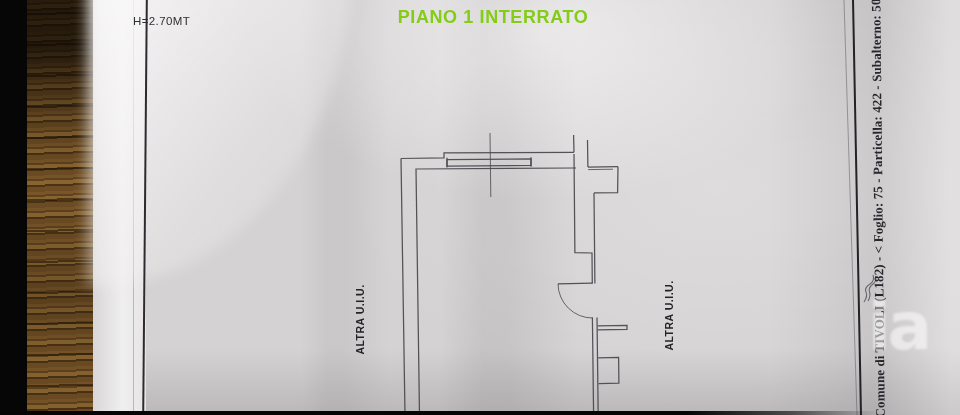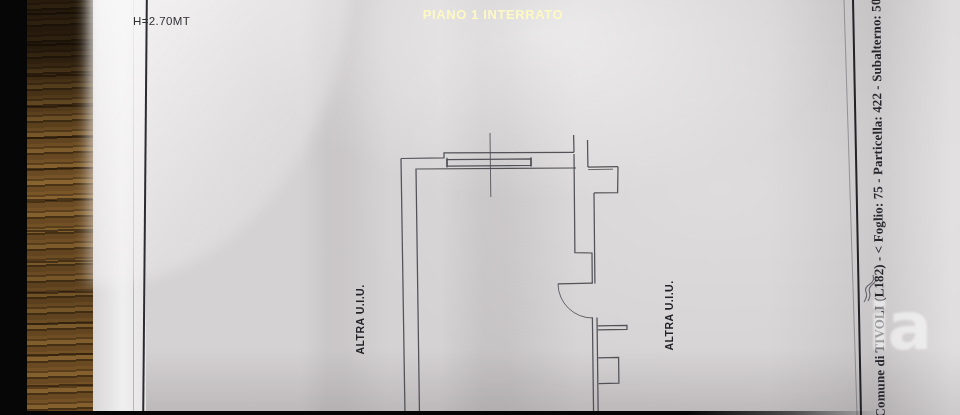--- a/index.html
+++ b/index.html
@@ -38,21 +38,21 @@
     border-radius:0 0 95% 0/0 0 100% 0;
     background:linear-gradient(128deg, rgba(251,250,250,.95), rgba(242,240,241,.4) 58%, rgba(242,240,241,0));
     filter:blur(7px);}
   
   .border{position:absolute;top:-8px;height:431px;background:#2c2c30;}
   .border.left{left:144px;width:1.6px;transform:rotate(.5deg);}
   .border.right-main{left:856px;width:2px;background:#232327;transform:rotate(-1.1deg);}
   .border.right-faint{left:850px;width:1px;background:#4a4a4e;opacity:.45;transform:rotate(-1.8deg);}
   
   .title{position:absolute;left:133px;top:7px;width:720px;text-align:center;
-    font-size:13px;font-weight:bold;letter-spacing:.6px;color:#fef9c3;}
+    font-size:18px;font-weight:bold;letter-spacing:.6px;color:#84cc16;}
   .subtitle{position:absolute;left:133px;top:15px;width:720px;text-align:left;
     font-size:11.5px;font-weight:normal;letter-spacing:.4px;color:#2f2f33;}
   .unit-label{position:absolute;width:90px;height:15px;text-align:center;
     font-size:10.5px;font-weight:bold;letter-spacing:.5px;color:#232327;
     transform:rotate(-90deg);white-space:nowrap;}
   .unit-label.left{left:316px;top:312px;}
   .unit-label.right{left:625px;top:308px;}
   .side-text{position:absolute;left:672px;top:202px;width:414px;height:17px;
     transform:rotate(-90.6deg);transform-origin:center;
     font-family:"Liberation Serif", serif;font-size:13px;font-weight:bold;

